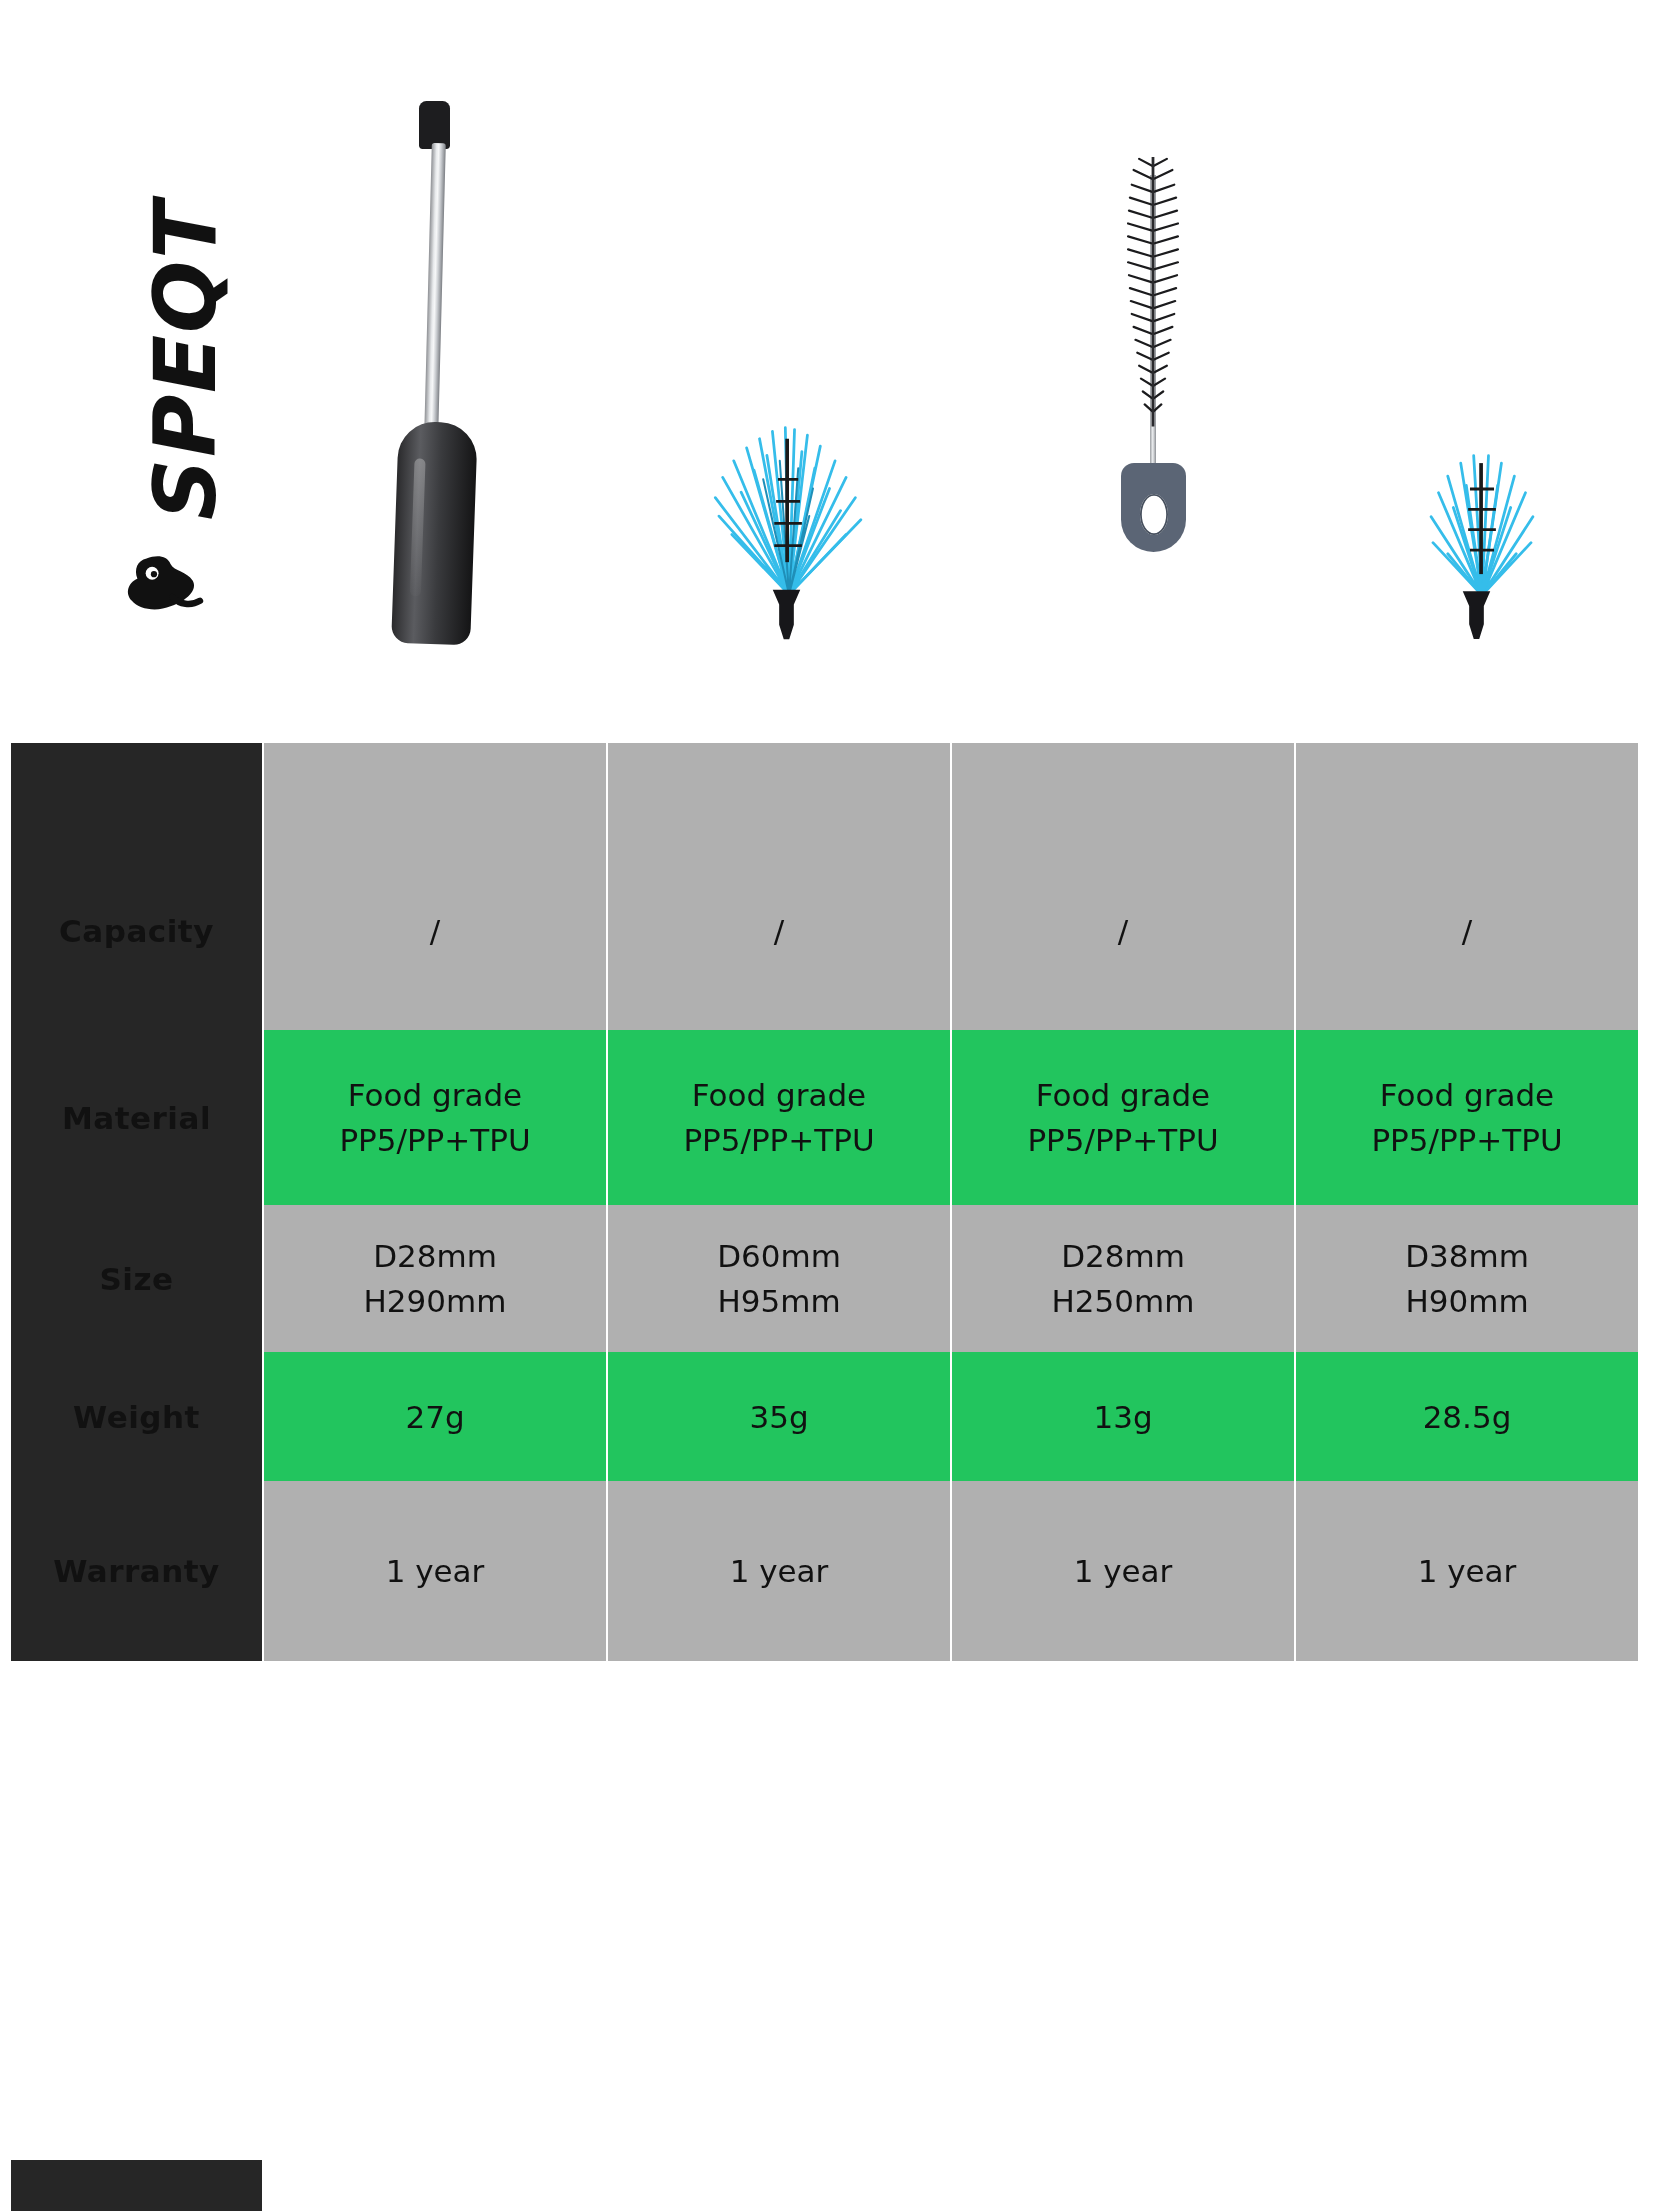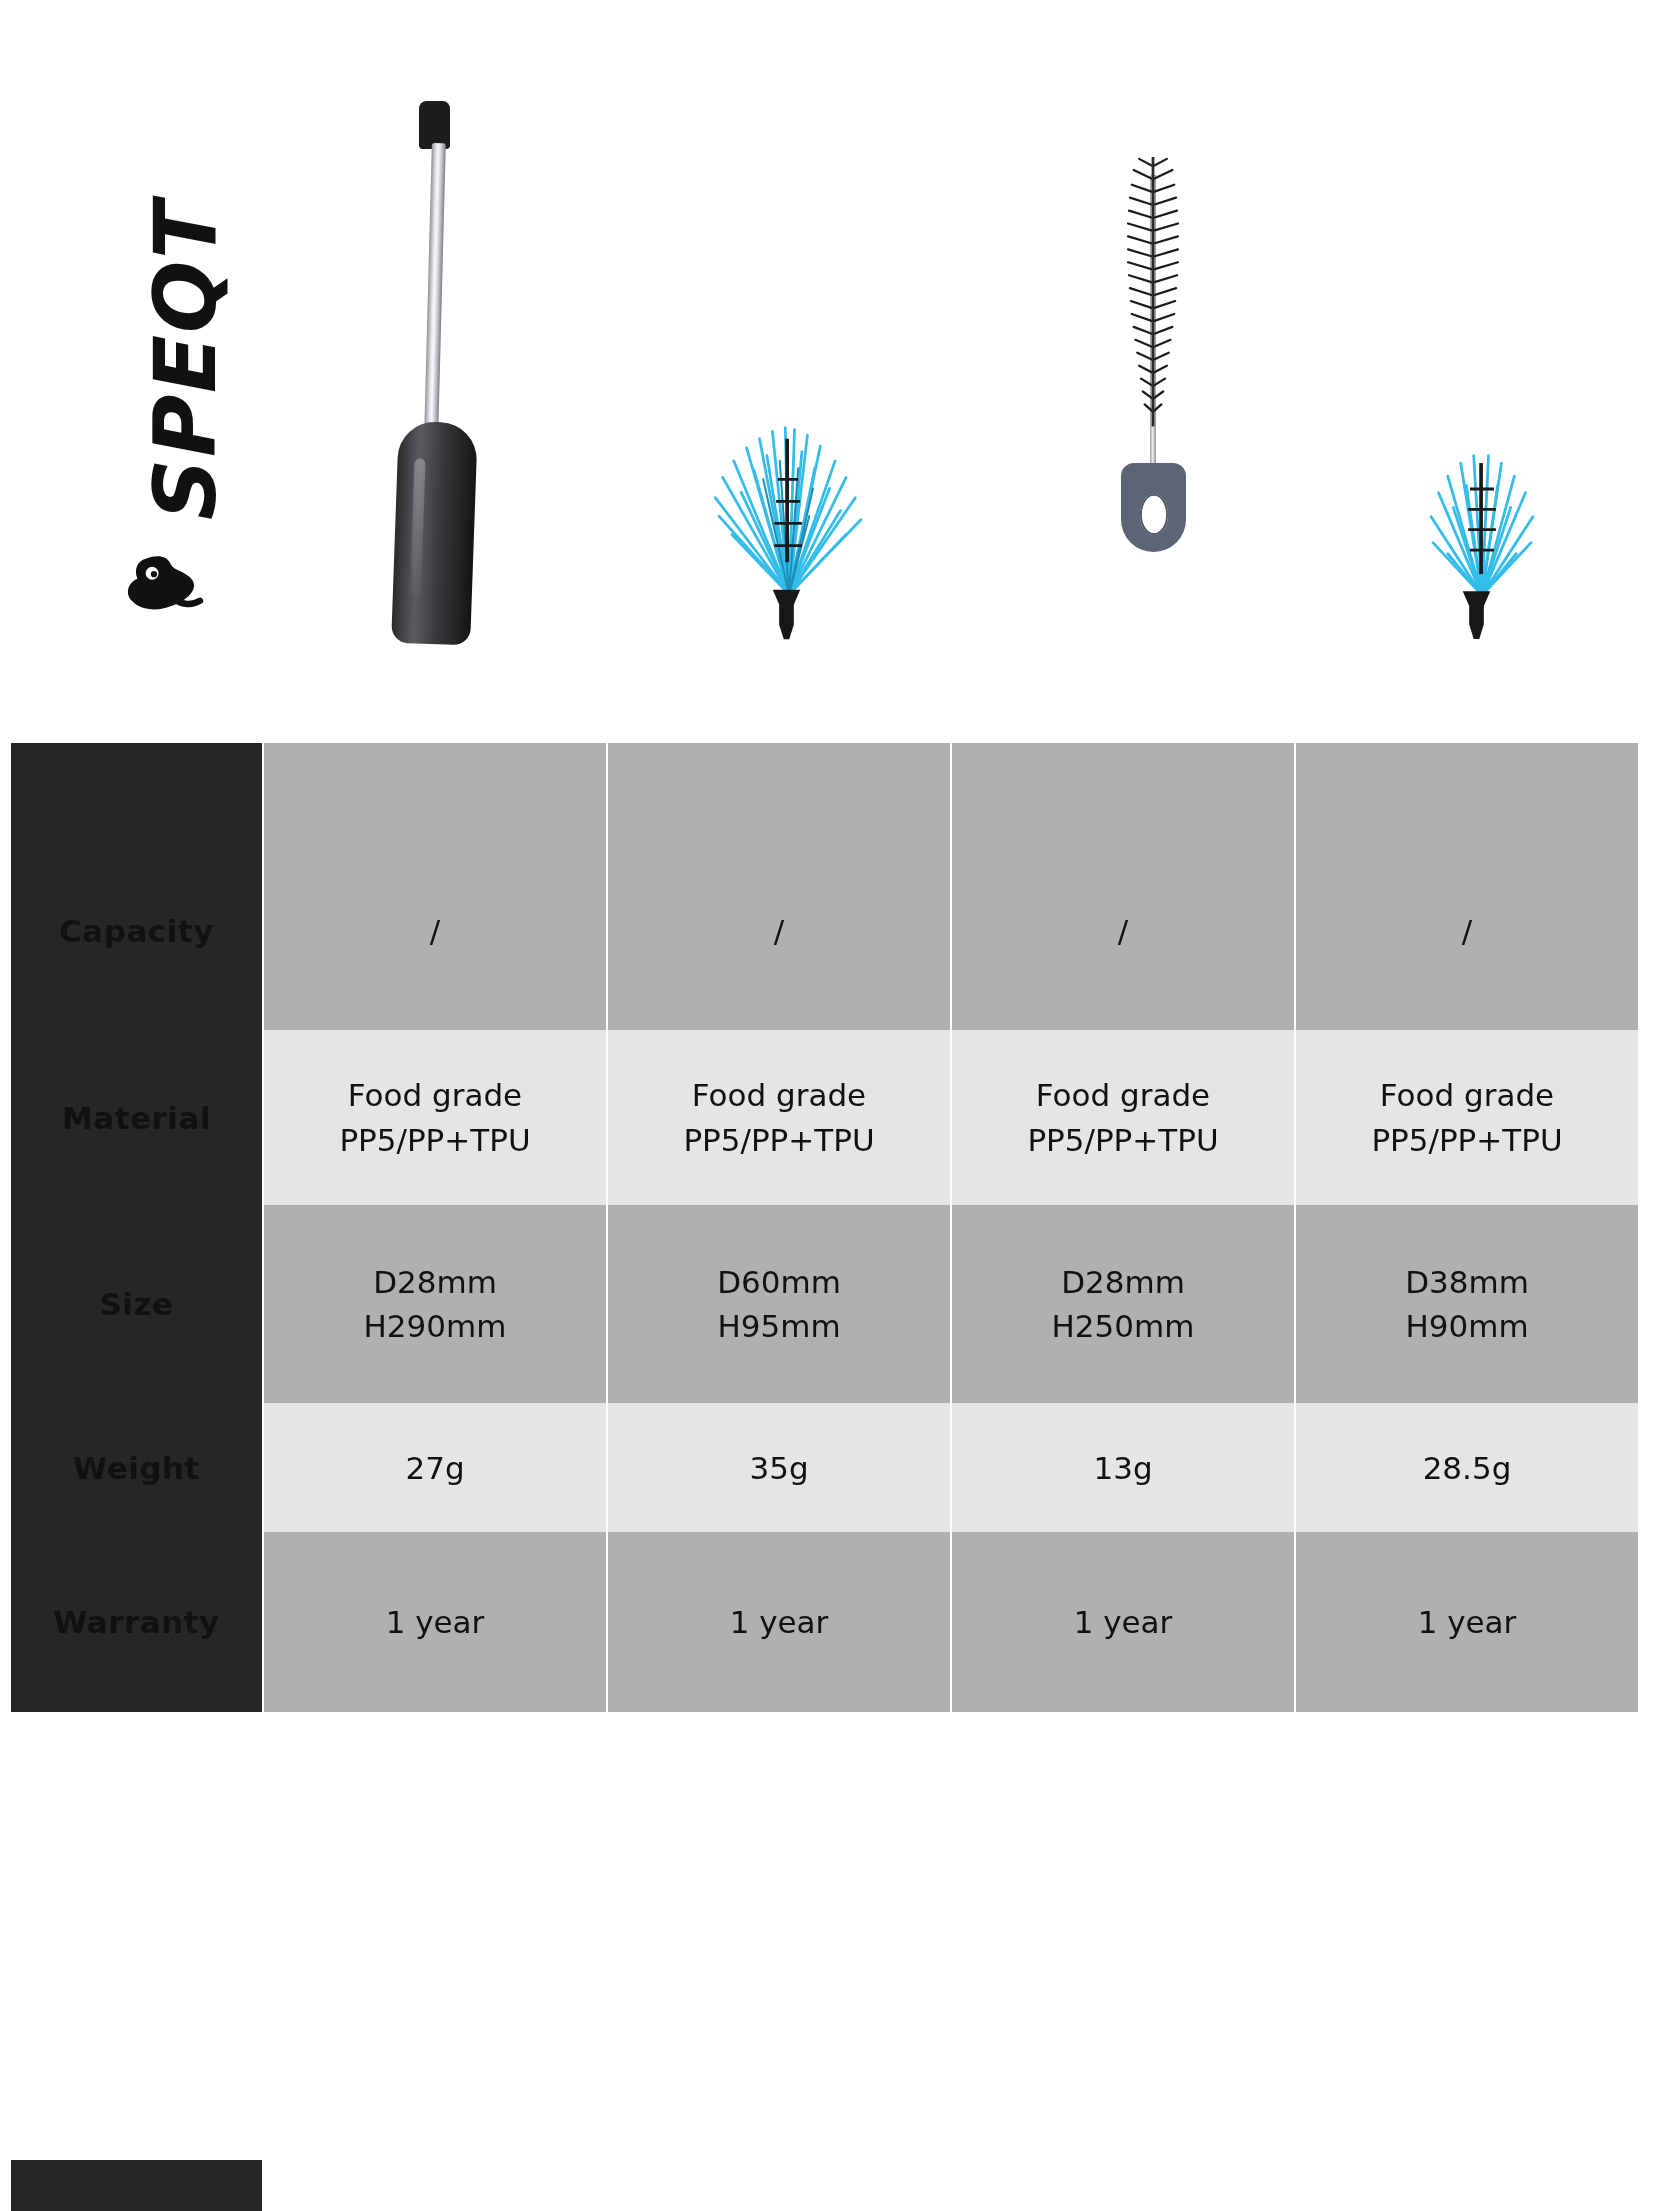--- a/index.html
+++ b/index.html
@@ -146,27 +146,27 @@
     font-weight: bold;
     font-size: 36px;
     letter-spacing: 0.5px;
   }
   td.cell {
     width: 342px;
     border-left: 2.8px solid #ffffff;
     border-right: 2.8px solid #ffffff;
   }
   tr.grey td.cell { background: #b0b0b0; }
-  tr.white td.cell { background: #e5e5e5; }
+  tr.white td.cell { background: #22c55e; }
   tr.headrow td.cell { background: #b0b0b0; height: 89px; }
   tr.headrow td.rowhead { height: 89px; }
 
   .r-cap { height: 198px; }
   .r-mat { height: 175px; }
-  .r-size { height: 198px; }
+  .r-size { height: 147px; }
   .r-weight { height: 129px; }
   .r-warranty { height: 180px; }
 
   .two-line span { display: block; line-height: 1.42; }
   .slash { font-size: 31px; }
 
   
   .bottom-fill {
     position: absolute;
     left: 11px;

